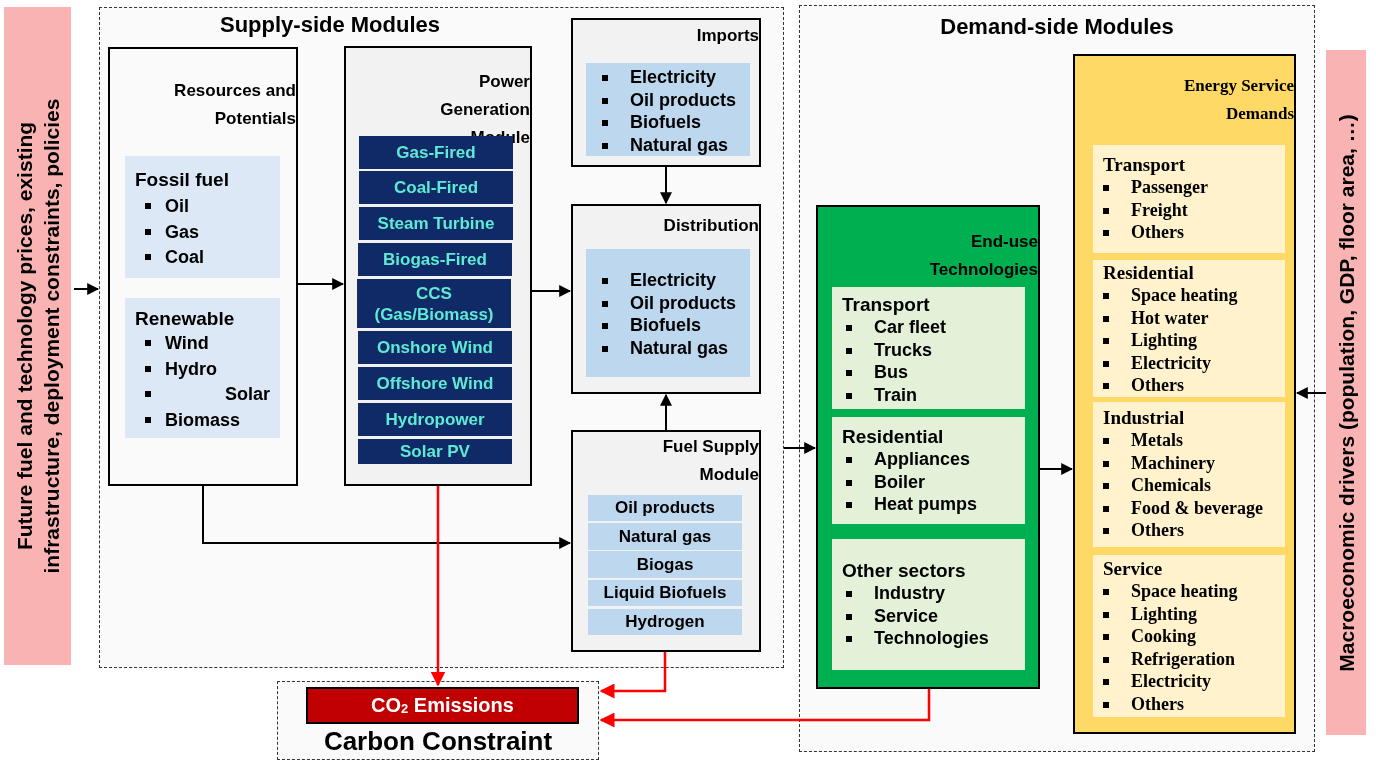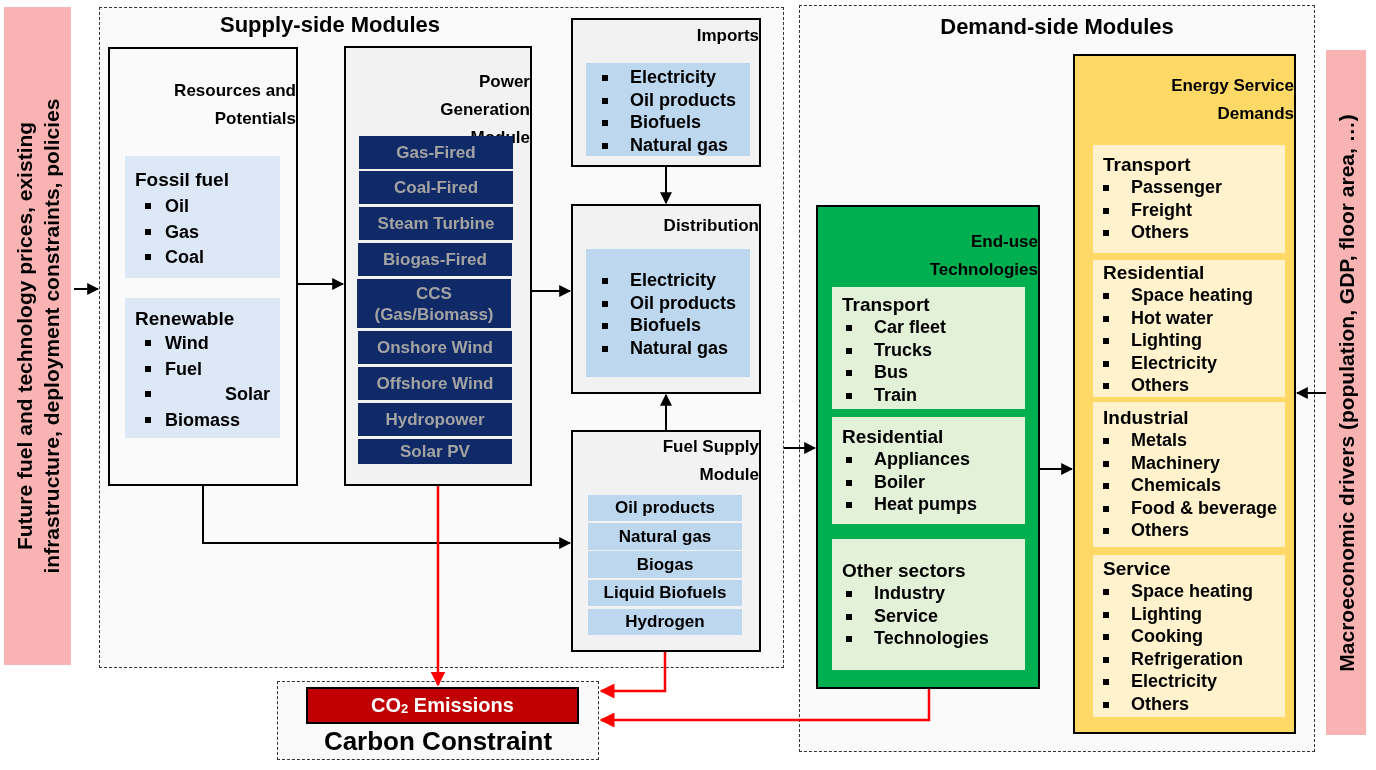--- a/index.html
+++ b/index.html
@@ -10,21 +10,21 @@
   .dashed { border:1.5px dashed #333; background:#fafafa; }
   .group-title { position:absolute; font-weight:bold; font-size:22px; text-align:center; width:100%; }
   .box { border:2px solid #000; }
   .module-title { font-weight:bold; font-size:17px; text-align:right; line-height:28px; }
   .lightblue { background:#dce8f5; }
   .midblue { background:#bdd7ee; }
   .ul { list-style:none; margin:0; padding:0; }
   .ul li { position:relative; padding-left:38px; font-weight:bold; font-size:18px; line-height:22.5px; }
   .ul li::before { content:""; position:absolute; left:10px; top:9px; width:6px; height:6px; background:#000; }
   .sub-h { font-weight:bold; font-size:19px; line-height:23px; }
-  .navy-item { background:#0f2a66; color:#a3a3a3; font-weight:bold; font-size:17px; text-align:center; display:flex; align-items:center; justify-content:center; line-height:21px; }
+  .navy-item { background:#0f2a66; color:#5eead4; font-weight:bold; font-size:17px; text-align:center; display:flex; align-items:center; justify-content:center; line-height:21px; }
   .fuel-item { background:#bdd7ee; font-weight:bold; font-size:17px; text-align:center; display:flex; align-items:center; justify-content:center; }
   .green-panel { background:#e3f1d9; }
   .yellow-panel { background:#fff2cc; }
   svg.arrows { position:absolute; left:0; top:0; }
 </style>
 </head>
 <body>
 
 <div class="abs sidebar-pink" style="left:4px;top:7px;width:67px;height:658px;">
   <div class="vtext">
@@ -55,21 +55,21 @@
     <ul class="ul" style="margin-top:3px;">
       <li style="line-height:25.5px;padding-left:30px;">Oil</li>
       <li style="line-height:25.5px;padding-left:30px;">Gas</li>
       <li style="line-height:25.5px;padding-left:30px;">Coal</li>
     </ul>
   </div>
   <div class="abs lightblue" style="left:15px;top:249px;width:155px;height:140px;padding:9px 10px;">
     <div class="sub-h">Renewable</div>
     <ul class="ul" style="margin-top:1px;">
       <li style="line-height:25.5px;padding-left:30px;">Wind</li>
-      <li style="line-height:25.5px;padding-left:30px;">Fuel</li>
+      <li style="line-height:25.5px;padding-left:30px;">Hydro</li>
       <li style="line-height:25.5px;padding-left:30px;text-align:right;">Solar</li>
       <li style="line-height:25.5px;padding-left:30px;">Biomass</li>
     </ul>
   </div>
 </div>
 
 <div class="abs box" style="left:344px;top:46px;width:188px;height:440px;background:#f2f2f2;">
   <div class="module-title" style="margin-top:20px;">
     <div>Power</div>
     <div>Generation</div>
@@ -159,21 +159,21 @@
   <div class="abs green-panel" style="left:14px;top:332px;width:193px;height:131px;padding:20px 10px;">
     <div class="sub-h">Other sectors</div>
     <ul class="ul" style="margin-left:-6px;">
       <li>Industry</li>
       <li>Service</li>
       <li>Technologies</li>
     </ul>
   </div>
 </div>
 
-<div class="abs" style="left:1073px;top:54px;width:223px;height:680px;background:#ffd966;border:2px solid #000;">
+<div class="abs" style="left:1073px;top:54px;width:223px;height:680px;background:#ffd966;border:2px solid #000;font-family:Liberation Serif, serif;">
   <div class="module-title" style="margin-top:16px;">
     <div>Energy Service</div>
     <div>Demands</div>
   </div>
   <div class="abs yellow-panel" style="left:18px;top:89px;width:192px;height:108px;padding:8px 10px;">
     <div class="sub-h">Transport</div>
     <ul class="ul" style="margin-left:-10px;">
       <li>Passenger</li>
       <li>Freight</li>
       <li>Others</li>

